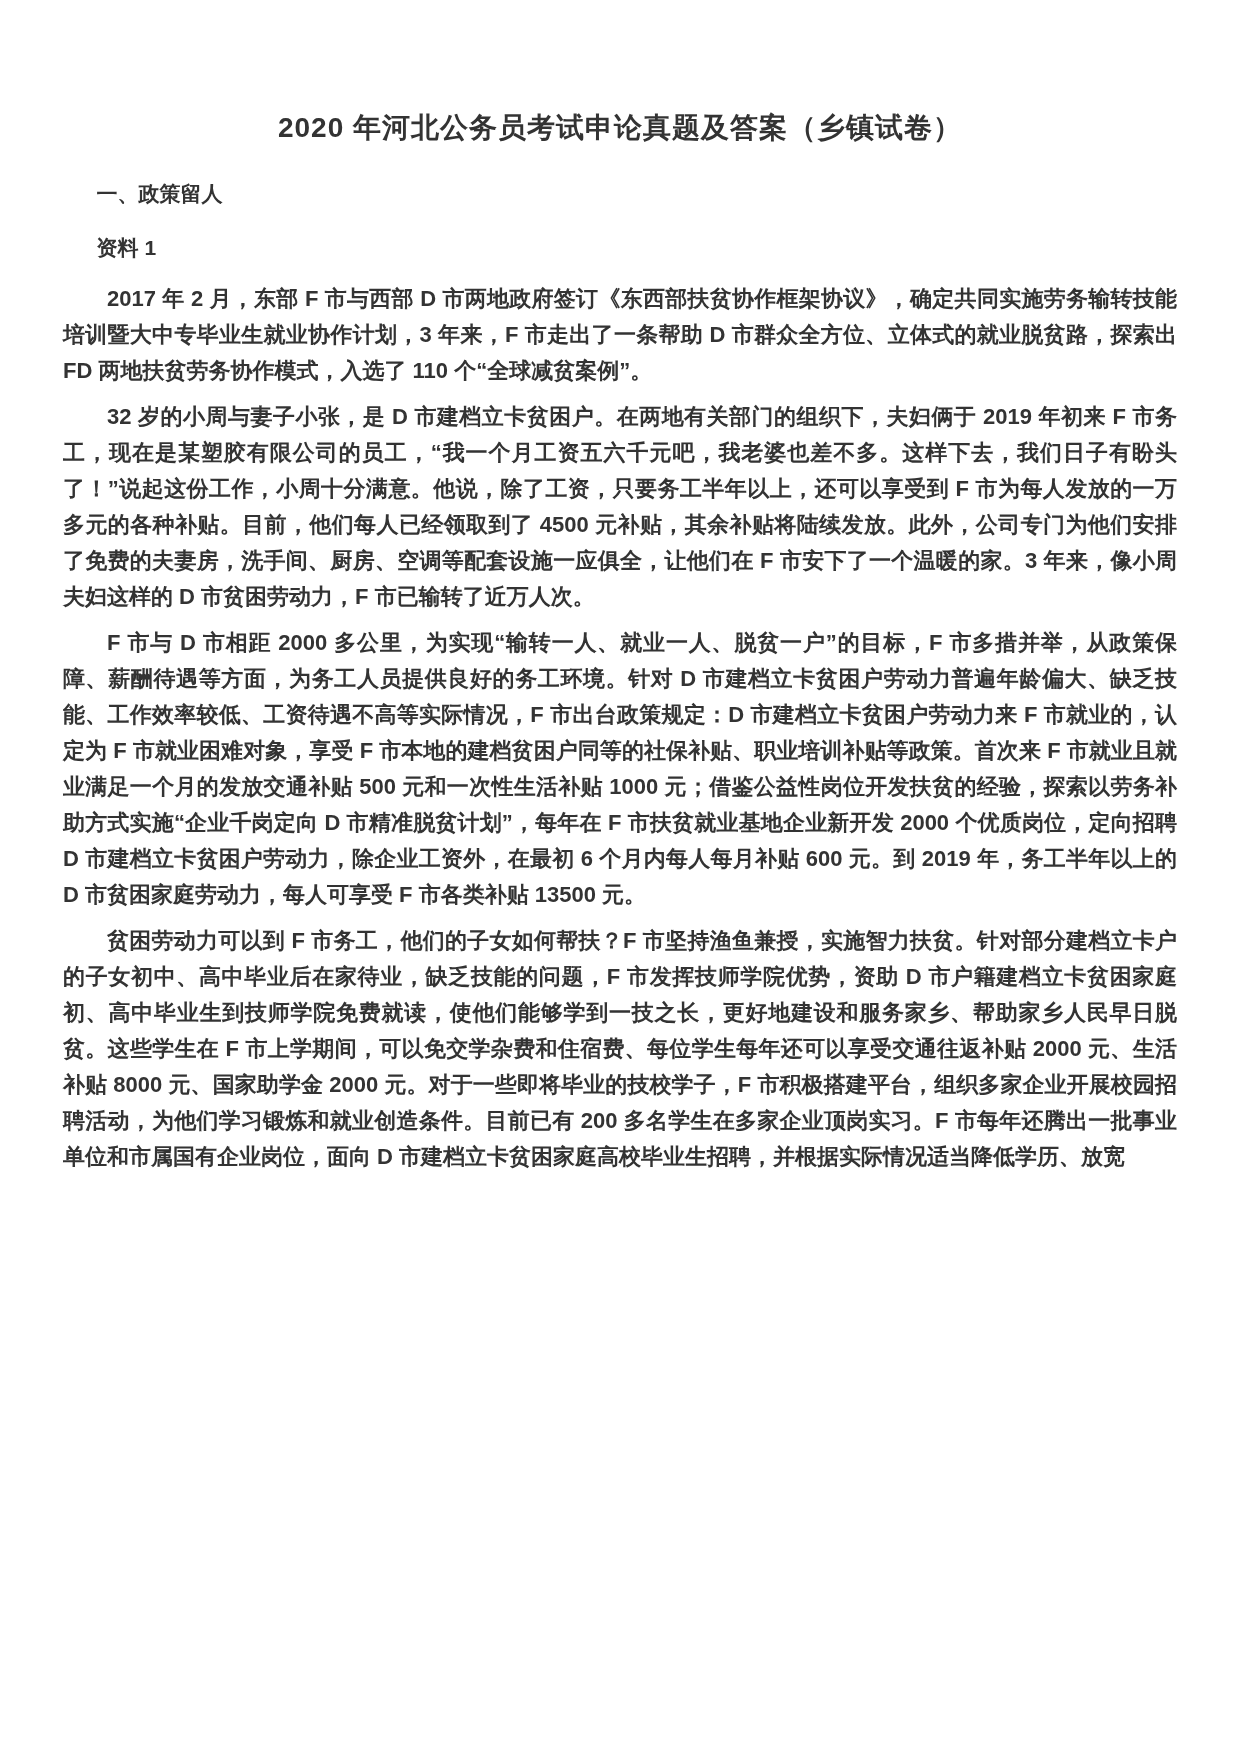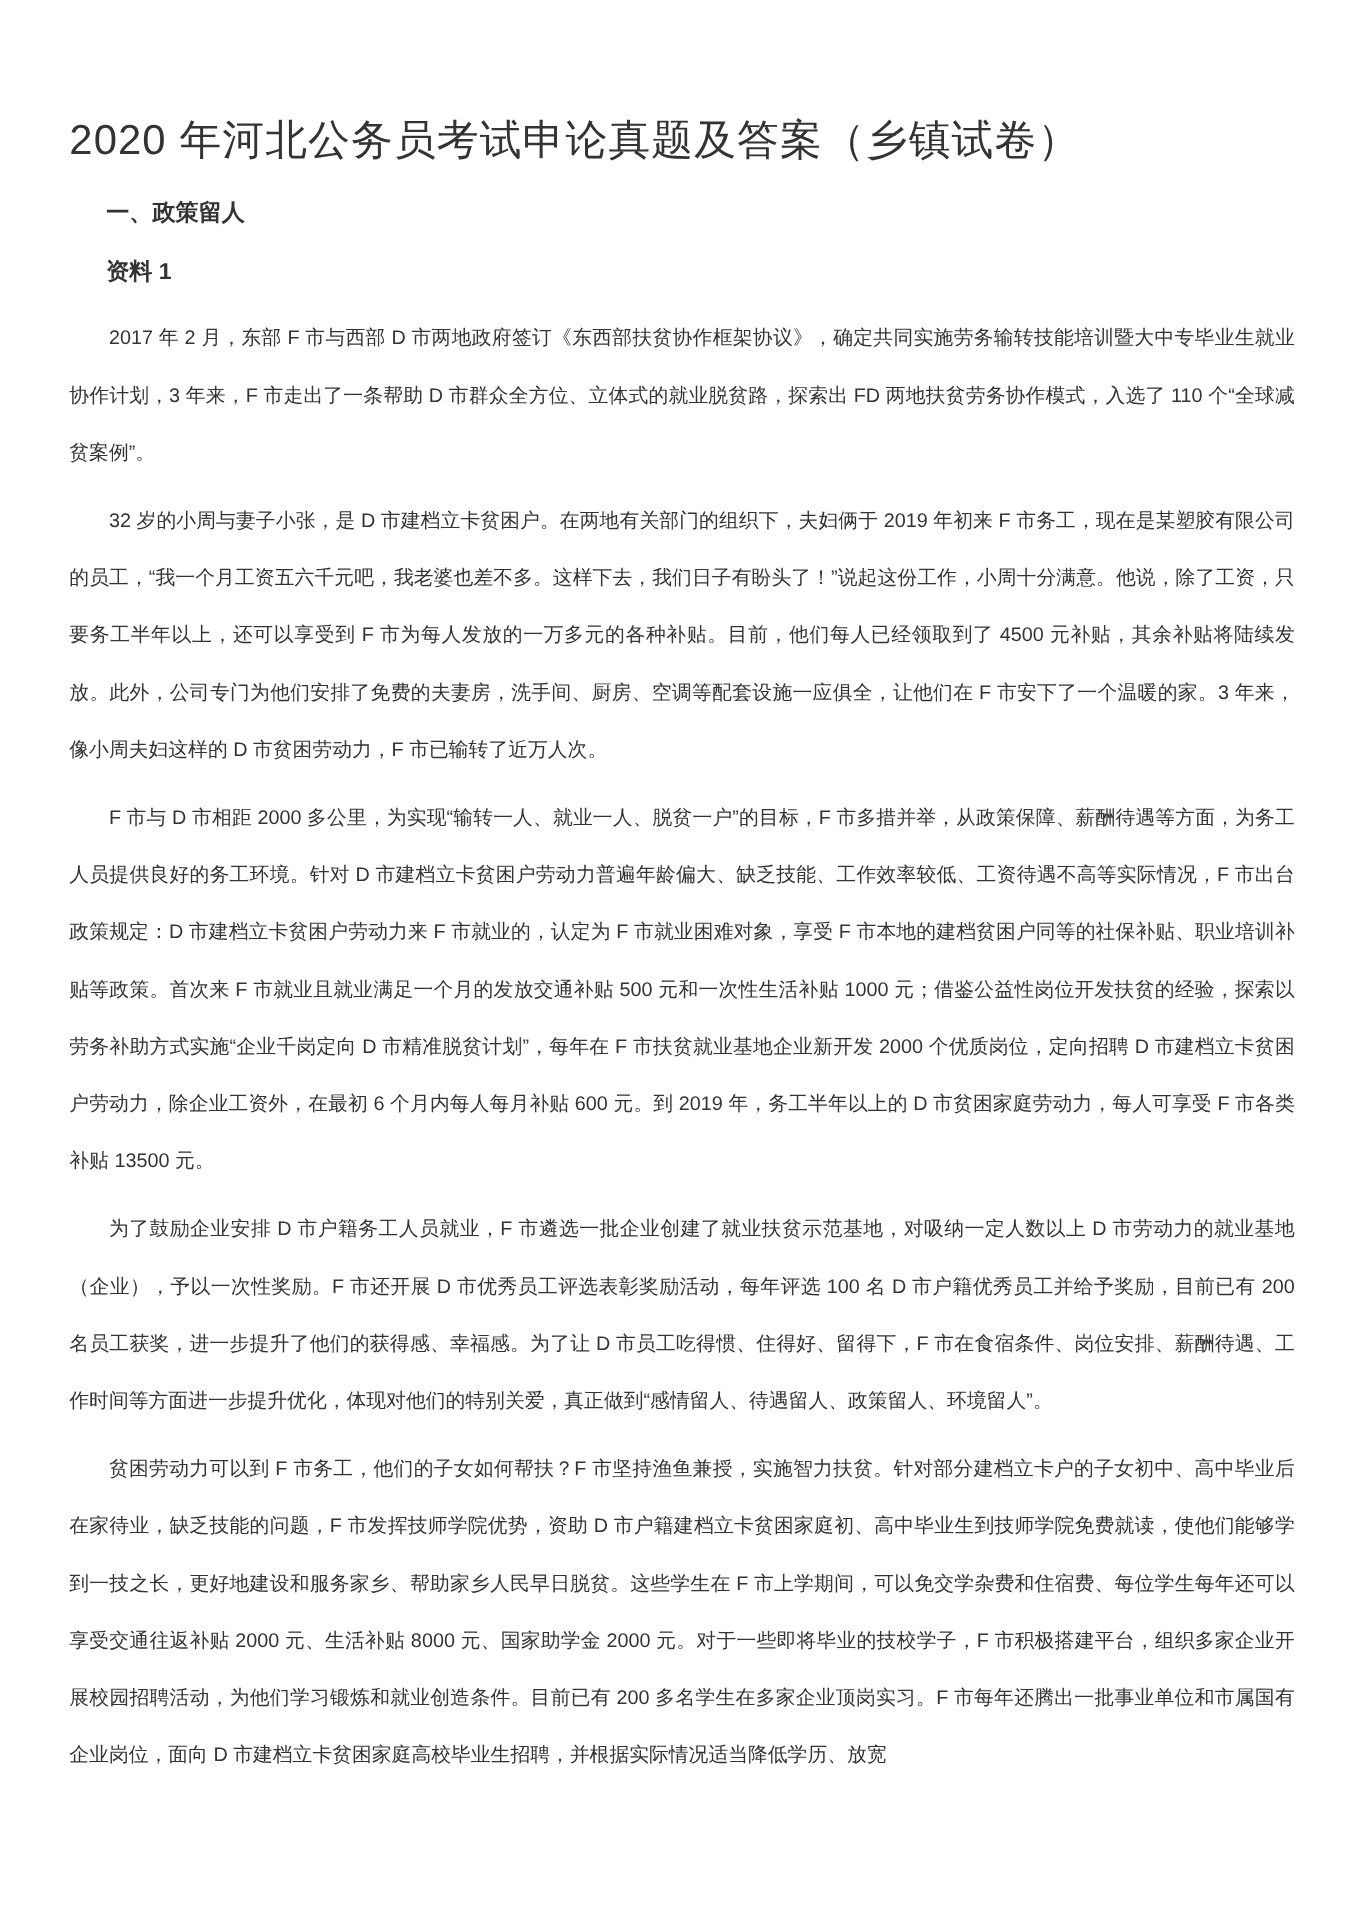--- a/index.html
+++ b/index.html
@@ -14,45 +14,45 @@
     box-sizing: border-box;
     margin: 0 auto;
     padding: 106px 63px 0 63px;
     background: #ffffff;
     color: #333333;
     font-family: "Liberation Sans", "DejaVu Sans", sans-serif;
     overflow: hidden;
   }
   .doc-title {
     margin: 0 0 21px 0;
-    font-size: 38px;
-    font-weight: 400;
+    font-size: 28px;
+    font-weight: 700;
     line-height: 44px;
-    text-align: left;
+    text-align: center;
     letter-spacing: 1px;
   }
   .section-heading {
     margin: 0 0 8px 0;
     font-size: 21px;
     font-weight: 700;
     line-height: 46px;
     text-indent: 1.6em;
   }
   .material-heading {
     margin: 0 0 10px 0;
     font-size: 21px;
     font-weight: 700;
     line-height: 46px;
     text-indent: 1.6em;
   }
   .body-paragraph {
     margin: 0 0 10px 0;
-    font-size: 18px;
-    font-weight: 400;
-    line-height: 52px;
+    font-size: 22px;
+    font-weight: 700;
+    line-height: 36px;
     text-align: justify;
     text-justify: inter-ideograph;
     text-indent: 2em;
   }
   .body-paragraph:last-child {
     margin-bottom: 0;
   }
 </style>
 </head>
 <body>
@@ -61,16 +61,15 @@
   <h1 class="doc-title">2020 年河北公务员考试申论真题及答案（乡镇试卷）</h1>
 
   <h2 class="section-heading">一、政策留人</h2>
 
   <h3 class="material-heading">资料 1</h3>
 
   <div>
     <p class="body-paragraph">2017 年 2 月，东部 F 市与西部 D 市两地政府签订《东西部扶贫协作框架协议》，确定共同实施劳务输转技能培训暨大中专毕业生就业协作计划，3 年来，F 市走出了一条帮助 D 市群众全方位、立体式的就业脱贫路，探索出 FD 两地扶贫劳务协作模式，入选了 110 个“全球减贫案例”。</p>
     <p class="body-paragraph">32 岁的小周与妻子小张，是 D 市建档立卡贫困户。在两地有关部门的组织下，夫妇俩于 2019 年初来 F 市务工，现在是某塑胶有限公司的员工，“我一个月工资五六千元吧，我老婆也差不多。这样下去，我们日子有盼头了！”说起这份工作，小周十分满意。他说，除了工资，只要务工半年以上，还可以享受到 F 市为每人发放的一万多元的各种补贴。目前，他们每人已经领取到了 4500 元补贴，其余补贴将陆续发放。此外，公司专门为他们安排了免费的夫妻房，洗手间、厨房、空调等配套设施一应俱全，让他们在 F 市安下了一个温暖的家。3 年来，像小周夫妇这样的 D 市贫困劳动力，F 市已输转了近万人次。</p>
     <p class="body-paragraph">F 市与 D 市相距 2000 多公里，为实现“输转一人、就业一人、脱贫一户”的目标，F 市多措并举，从政策保障、薪酬待遇等方面，为务工人员提供良好的务工环境。针对 D 市建档立卡贫困户劳动力普遍年龄偏大、缺乏技能、工作效率较低、工资待遇不高等实际情况，F 市出台政策规定：D 市建档立卡贫困户劳动力来 F 市就业的，认定为 F 市就业困难对象，享受 F 市本地的建档贫困户同等的社保补贴、职业培训补贴等政策。首次来 F 市就业且就业满足一个月的发放交通补贴 500 元和一次性生活补贴 1000 元；借鉴公益性岗位开发扶贫的经验，探索以劳务补助方式实施“企业千岗定向 D 市精准脱贫计划”，每年在 F 市扶贫就业基地企业新开发 2000 个优质岗位，定向招聘 D 市建档立卡贫困户劳动力，除企业工资外，在最初 6 个月内每人每月补贴 600 元。到 2019 年，务工半年以上的 D 市贫困家庭劳动力，每人可享受 F 市各类补贴 13500 元。</p>
-    <p class="body-paragraph">为了鼓励企业安排 D 市户籍务工人员就业，F 市遴选一批企业创建了就业扶贫示范基地，对吸纳一定人数以上 D 市劳动力的就业基地（企业），予以一次性奖励。F 市还开展 D 市优秀员工评选表彰奖励活动，每年评选 100 名 D 市户籍优秀员工并给予奖励，目前已有 200 名员工获奖，进一步提升了他们的获得感、幸福感。为了让 D 市员工吃得惯、住得好、留得下，F 市在食宿条件、岗位安排、薪酬待遇、工作时间等方面进一步提升优化，体现对他们的特别关爱，真正做到“感情留人、待遇留人、政策留人、环境留人”。</p>
     <p class="body-paragraph">贫困劳动力可以到 F 市务工，他们的子女如何帮扶？F 市坚持渔鱼兼授，实施智力扶贫。针对部分建档立卡户的子女初中、高中毕业后在家待业，缺乏技能的问题，F 市发挥技师学院优势，资助 D 市户籍建档立卡贫困家庭初、高中毕业生到技师学院免费就读，使他们能够学到一技之长，更好地建设和服务家乡、帮助家乡人民早日脱贫。这些学生在 F 市上学期间，可以免交学杂费和住宿费、每位学生每年还可以享受交通往返补贴 2000 元、生活补贴 8000 元、国家助学金 2000 元。对于一些即将毕业的技校学子，F 市积极搭建平台，组织多家企业开展校园招聘活动，为他们学习锻炼和就业创造条件。目前已有 200 多名学生在多家企业顶岗实习。F 市每年还腾出一批事业单位和市属国有企业岗位，面向 D 市建档立卡贫困家庭高校毕业生招聘，并根据实际情况适当降低学历、放宽</p>
   </div>
 </div>
 
 </body></html>

